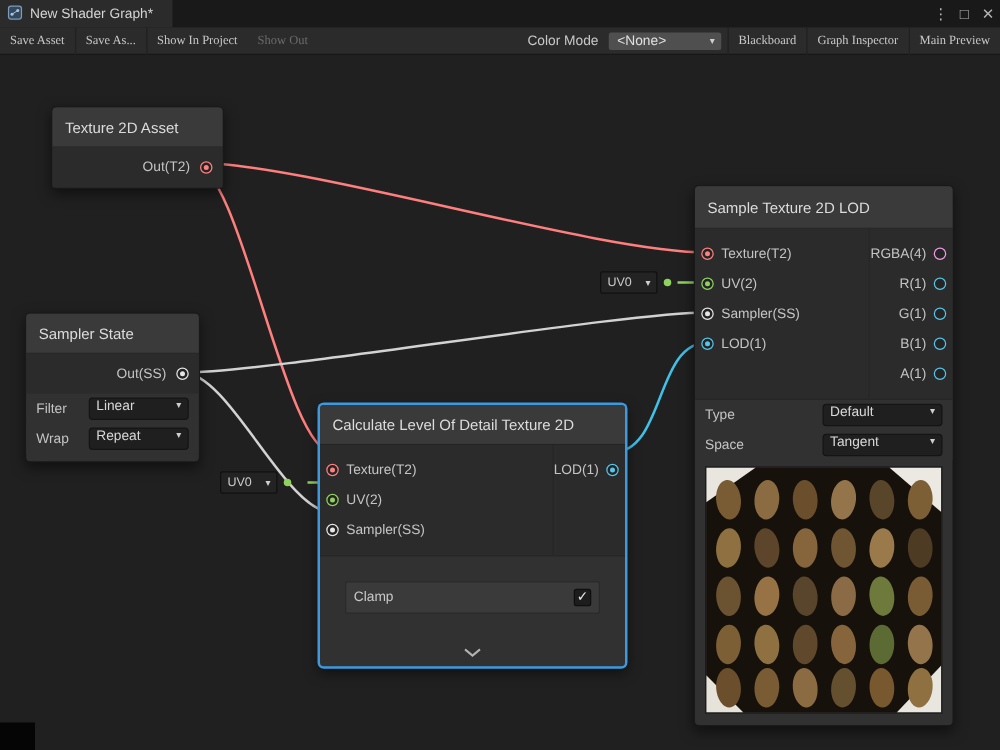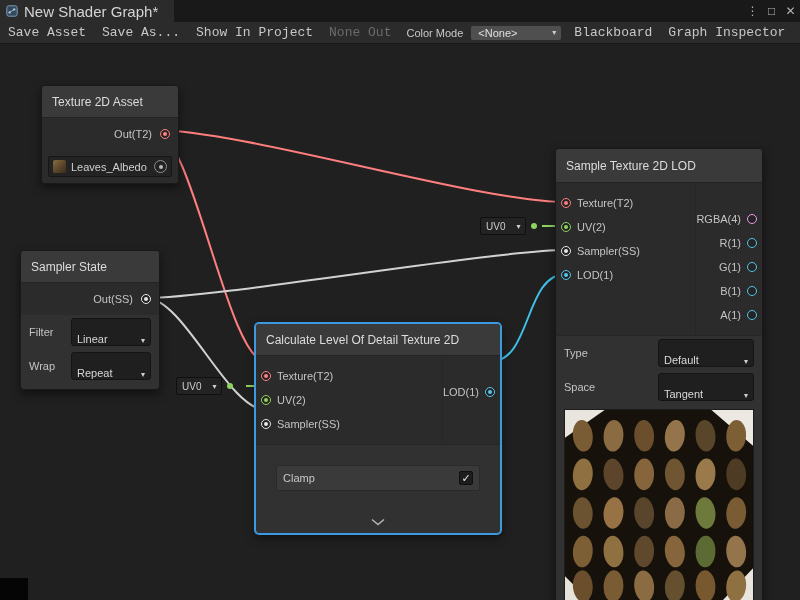--- a/index.html
+++ b/index.html
@@ -1,27 +1,27 @@
 <!DOCTYPE html>
 <html style="--edge-texture: #ff7e7e; --edge-sampler: #d2d2d2; --edge-float: #3fc1e8; --port-texture2d: #ff8080; --port-vector2: #8fd35f; --port-sampler: #e6e6e6; --port-float: #54c6ea; --port-vector4: #f29ae8; --selection: #3d9ae0;"><head>
 <meta charset="utf-8">
 <style>
   *{margin:0;padding:0;box-sizing:border-box}
   html,body{width:800px;height:600px;overflow:hidden}
   body{background:#202020;font-family:"Liberation Sans",sans-serif;color:#c8c8c8;position:relative;font-size:11px}
 
   
   .titlebar{position:absolute;top:0;left:0;right:0;height:22px;background:#191919;display:flex;align-items:center;justify-content:space-between;z-index:30}
-  .wtab{height:22px;display:flex;align-items:center;gap:6px;padding:0 16px 0 6px;background:#2b2b2b;color:#d4d4d4;font-size:15px;white-space:nowrap}
+  .wtab{height:22px;display:flex;align-items:center;gap:6px;padding:0 16px 0 6px;background:#2b2b2b;color:#d4d4d4;font-size:11px;white-space:nowrap}
   .win-controls{display:flex;align-items:center;color:#b4b4b4;font-size:12px}
   .win-controls span{width:19px;text-align:center;line-height:22px;cursor:default}
 
   
   .toolbar{position:absolute;top:22px;left:0;right:0;height:22px;background:#2b2b2b;border-bottom:1px solid #171717;display:flex;align-items:center;z-index:30}
-  .tbtn{background:none;border:none;color:#c8c8c8;font-family:Liberation Mono, monospace;font-size:13px;height:22px;padding:0 8px;white-space:nowrap;cursor:default}
+  .tbtn{background:none;border:none;color:#c8c8c8;font-family:Liberation Serif, serif;font-size:10px;height:22px;padding:0 8px;white-space:nowrap;cursor:default}
   .tbtn.disabled{color:#6b6b6b}
   .sep{width:1px;height:22px;background:#212121}
   .spacer{flex:1}
   .cm-label{padding:0 7px;white-space:nowrap}
   .dropdown{display:flex;align-items:center;justify-content:space-between;background:#4f4f4f;border:1px solid #2c2c2c;border-radius:3px;height:16px;min-width:92px;padding:0 5px 0 7px;color:#e0e0e0;margin-right:4px;cursor:default}
   .arr{font-size:8px;color:#cfcfcf;margin-left:6px}
 
   
   .canvas{position:absolute;top:44px;left:0;width:800px;height:556px;background:#202020;overflow:hidden}
   svg.edges{position:absolute;left:0;top:0;width:800px;height:556px}
@@ -30,37 +30,37 @@
   .e-ss{stroke:var(--edge-sampler)}
   .e-f{stroke:var(--edge-float)}
   .e-v2{stroke:var(--port-vector2)}
 
   
   .node{position:absolute;background:#313131;border:1px solid #191919;border-radius:4px;box-shadow:0 4px 10px rgba(0,0,0,.5)}
   .node.selected{border-color:var(--selection);box-shadow:0 0 0 1px var(--selection),0 4px 10px rgba(0,0,0,.5)}
   .node-header{background:#3a3a3a;border-bottom:1px solid #242424;border-radius:3px 3px 0 0;height:32px;display:flex;align-items:center;padding:0 10px;color:#dcdcdc;font-size:12px;white-space:nowrap;overflow:hidden}
   .ports{background:#2b2b2b;display:flex;border-bottom:1px solid #262626}
   .col-in{display:flex;flex-direction:column;padding:8px 0 8px 5px}
-  .col-out{display:flex;flex-direction:column;margin-left:auto;padding:24px 5px 8px 0;border-left:1px solid #272727}
+  .col-out{display:flex;flex-direction:column;margin-left:auto;padding:8px 5px 8px 0;border-left:1px solid #272727}
   .port-row{display:flex;align-items:center;height:24px;gap:6px;color:#c4c4c4}
   .port-row.right{justify-content:flex-end}
   .port{width:10px;height:10px;border-radius:50%;background:#242424;border:1.5px solid currentColor;flex:none;position:relative}
   .port.connected::after{content:"";position:absolute;inset:2px;border-radius:50%;background:currentColor}
   .plabel{color:#c4c4c4}
   .p-tex{color:var(--port-texture2d)}
   .p-v2{color:var(--port-vector2)}
   .p-ss{color:var(--port-sampler)}
   .p-f{color:var(--port-float)}
   .p-v4{color:var(--port-vector4)}
 
   .outrow{height:32px;display:flex;align-items:center;justify-content:flex-end;gap:8px;padding-right:8px;background:#2b2b2b}
 
   .prop-row{display:flex;align-items:center;justify-content:space-between;padding:3px 8px;background:#313131}
   .prop-label{color:#c4c4c4}
-  .enum{display:flex;align-items:flex-end;justify-content:space-between;background:#1f1f1f;border:1px solid #141414;border-radius:3px;height:28px;padding:0 5px;color:#d8d8d8;cursor:default}
+  .enum{display:flex;align-items:flex-start;justify-content:space-between;background:#1f1f1f;border:1px solid #141414;border-radius:3px;height:18px;padding:0 5px;color:#d8d8d8;cursor:default}
   .enum.w96{width:96px}
   .enum.w80{width:80px}
 
   
   .tex-field-wrap{padding:6px;background:#2b2b2b;border-radius:0 0 3px 3px}
   .tex-field{display:flex;align-items:center;gap:5px;background:#232323;border:1px solid #161616;border-radius:2px;height:21px;padding:0 4px}
   .tex-thumb{width:13px;height:13px;border-radius:2px;background:linear-gradient(135deg,#8a6b42 0%,#5c452a 55%,#3a2d1a 100%);flex:none}
   .tex-name{color:#d0d0d0;flex:1;white-space:nowrap;overflow:hidden}
   .obj-picker{width:13px;height:13px;border:1px solid #8f8f8f;border-radius:50%;display:flex;align-items:center;justify-content:center;flex:none}
   .obj-picker .dot{width:4px;height:4px;border-radius:50%;background:#b9b9b9}
@@ -101,21 +101,21 @@
     <span>✕</span>
   </div>
 </div>
 
 <div class="toolbar">
   <button class="tbtn">Save Asset</button>
   <span class="sep"></span>
   <button class="tbtn">Save As...</button>
   <span class="sep"></span>
   <button class="tbtn">Show In Project</button>
-  <button class="tbtn disabled">None Out</button>
+  <button class="tbtn disabled">Show Out</button>
   <span class="spacer"></span>
   <span class="cm-label">Color Mode</span>
   <div class="dropdown">
     <span>&lt;None&gt;</span>
     <span class="arr">▾</span>
   </div>
   <span class="sep"></span>
   <button class="tbtn">Blackboard</button>
   <span class="sep"></span>
   <button class="tbtn">Graph Inspector</button>
@@ -133,29 +133,20 @@
     <path class="e-f" d="M490,318 C532,318 524,230 566,230"></path>
     <path class="e-v2" d="M246,342 L266,342"></path>
     <path class="e-v2" d="M542,182 L566,182"></path>
   </svg>
 
   <div class="node" style="left:41px;top:41px;width:138px">
     <div class="node-header">Texture 2D Asset</div>
     <div class="outrow">
       <span class="plabel">Out(T2)</span>
       <span class="port p-tex connected"></span>
-    </div>
-    <div class="tex-field-wrap">
-      <div class="tex-field">
-        <span class="tex-thumb"></span>
-        <span class="tex-name">Leaves_Albedo</span>
-        <span class="obj-picker">
-            <span class="dot"></span>
-          </span>
-      </div>
     </div>
   </div>
 
   <div class="node" style="left:20px;top:206px;width:140px;padding-bottom:6px">
     <div class="node-header">Sampler State</div>
     <div class="outrow">
       <span class="plabel">Out(SS)</span>
       <span class="port p-ss connected"></span>
     </div>
     <div class="prop-row">

